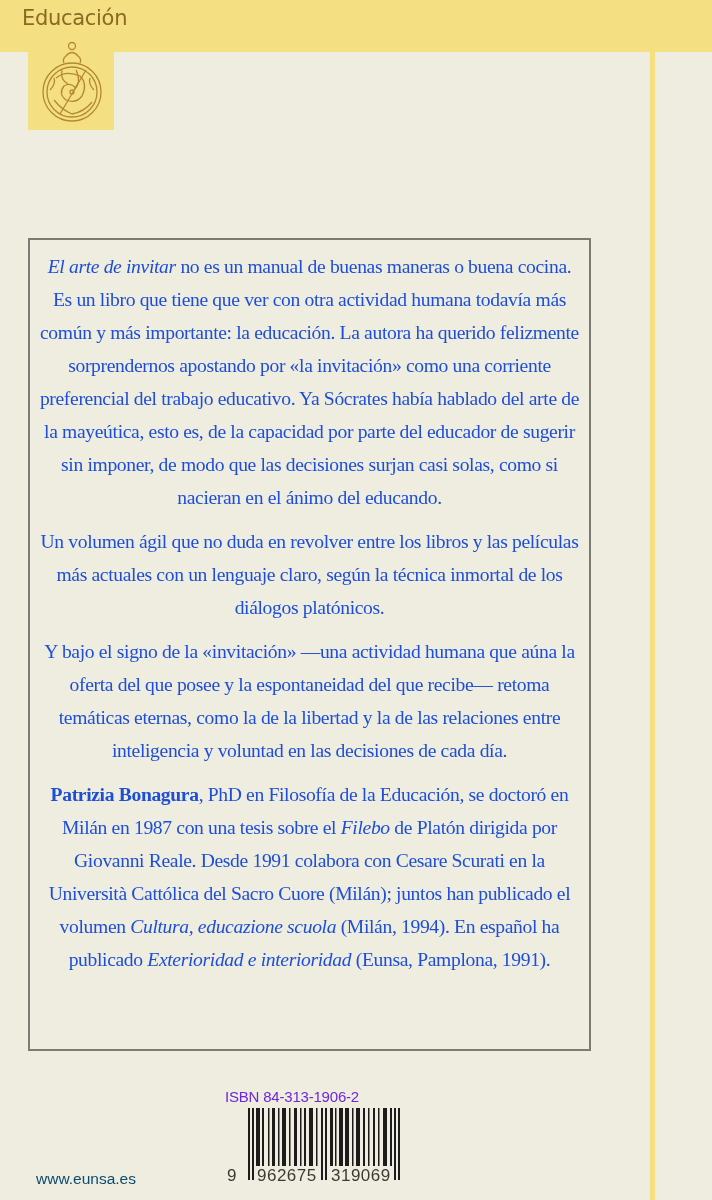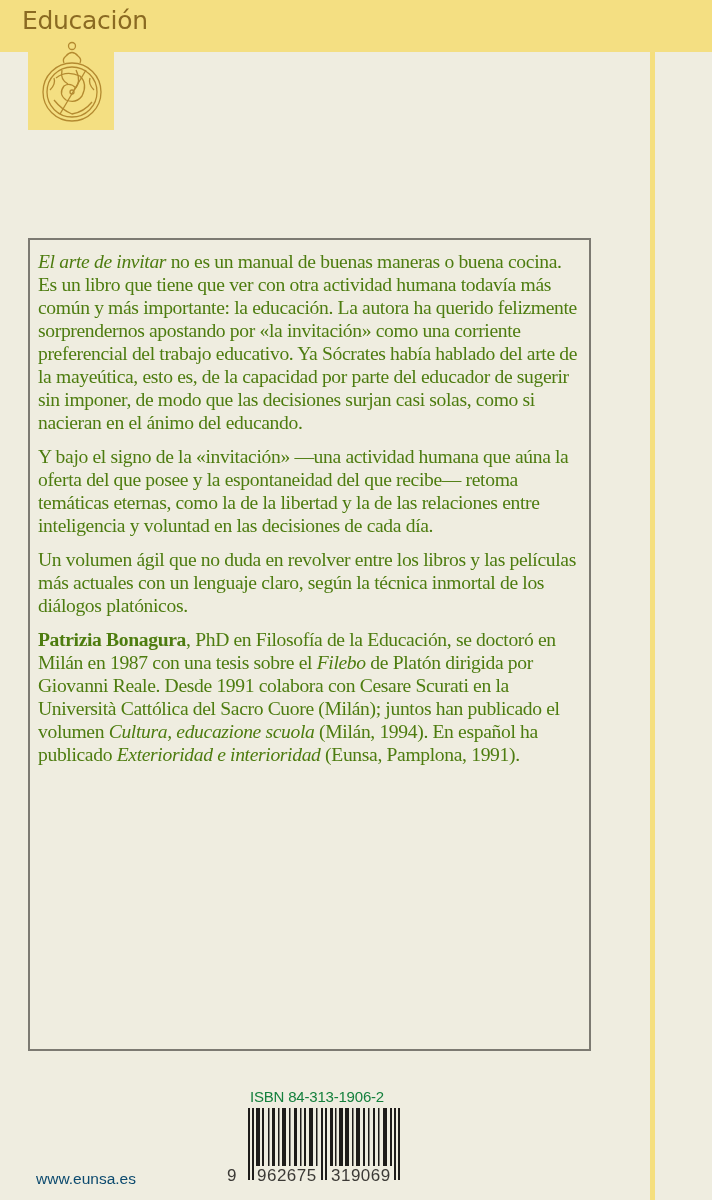--- a/index.html
+++ b/index.html
@@ -9,49 +9,49 @@
       font-family: "Liberation Serif", serif;
       color: #3a3630;
     }
     .top-band {
       position: absolute; left: 0; top: 0; width: 712px; height: 52px;
       background: #f4df82;
     }
     .series-title {
       position: absolute; left: 22px; top: 6px;
       font-family: "DejaVu Sans", sans-serif;
-      font-size: 25px; color: #8a6a22; letter-spacing: -0.3px;
+      font-size: 21px; color: #8a6a22; letter-spacing: -0.3px;
     }
     .emblem-box {
       position: absolute; left: 28px; top: 52px; width: 86px; height: 78px;
       background: #f4df82;
     }
     .emblem-box svg { position: absolute; left: 8px; top: -12px; }
     .vline {
       position: absolute; left: 650px; top: 52px; width: 5px; height: 1148px;
       background: #f5df7e;
     }
     .blurb-box {
       position: absolute; left: 28px; top: 238px; width: 563px; height: 813px;
       border: 2px solid #7c7a72;
       box-sizing: border-box;
     }
     .blurb-inner { padding: 10px 8px 0 8px; }
     .para {
-      margin: 0 0 11px 0; text-align: left;
-      font-size: 19.6px; line-height: 23px; color: #4d7c0f;
+      margin: 0 0 11px 0; text-align: center;
+      font-size: 19.6px; line-height: 33px; color: #1d4ed8;
       letter-spacing: -0.35px;
     }
     .para.bio { }
     .para i { font-style: italic; }
     .para b { font-weight: bold; }
     .isbn-label {
-      position: absolute; left: 250px; top: 1088px;
+      position: absolute; left: 225px; top: 1088px;
       font-family: "Liberation Sans", sans-serif;
-      font-size: 15px; color: #15803d; letter-spacing: -0.2px;
+      font-size: 15px; color: #6d28d9; letter-spacing: -0.2px;
     }
     .barcode {
       position: absolute; left: 244px; top: 1108px; width: 164px; height: 72px;
     }
     .barcode-digits {
       position: absolute; top: 1166px;
       font-family: "Liberation Sans", sans-serif;
       font-size: 17px; color: #3c3a36; background: #efede0; padding: 0 1px;
       letter-spacing: 0.5px;
     }
@@ -82,22 +82,22 @@
       <path d="M14 50 Q20 44 18 38 M58 50 Q52 44 54 38"></path>
     </g>
   </svg>
 </div>
 
 <div class="vline"></div>
 
 <div class="blurb-box">
   <div class="blurb-inner">
     <p class="para"><i>El arte de invitar</i><span> no es un manual de buenas maneras o buena cocina. Es un libro que tiene que ver con otra actividad humana todavía más común y más importante: la educación. La autora ha querido felizmente sorprendernos apostando por «la invitación» como una corriente preferencial del trabajo educativo. Ya Sócrates había hablado del arte de la mayeútica, esto es, de la capacidad por parte del educador de sugerir sin imponer, de modo que las decisiones surjan casi solas, como si nacieran en el ánimo del educando.</span></p>
+    <p class="para">Un volumen ágil que no duda en revolver entre los libros y las películas más actuales con un lenguaje claro, según la técnica inmortal de los diálogos platónicos.</p>
     <p class="para">Y bajo el signo de la «invitación» —una actividad humana que aúna la oferta del que posee y la espontaneidad del que recibe— retoma temáticas eternas,  como la de la libertad y la de las relaciones entre inteligencia y voluntad en las decisiones de cada día.</p>
-    <p class="para">Un volumen ágil que no duda en revolver entre los libros y las películas más actuales con un lenguaje claro, según la técnica inmortal de los diálogos platónicos.</p>
     <p class="para bio"><b>Patrizia Bonagura</b><span>, PhD en Filosofía de la Educación, se doctoró en Milán en 1987 con una tesis sobre el </span><i>Filebo</i><span> de Platón dirigida por Giovanni Reale. Desde 1991 colabora con Cesare Scurati en la Università Cattólica del Sacro Cuore (Milán); juntos han publicado el volumen </span><i>Cultura, educazione scuola</i><span> (Milán, 1994). En español ha publicado </span><i>Exterioridad e interioridad</i><span> (Eunsa, Pamplona, 1991).</span></p>
   </div>
 </div>
 
 <div class="isbn-label">ISBN 84-313-1906-2</div>
 
 <svg class="barcode" viewBox="0 0 164 72" preserveAspectRatio="none">
   <g fill="#1e1c1a">
     <rect x="4" y="0" width="2" height="72"></rect>
       <rect x="8" y="0" width="2" height="72"></rect>

